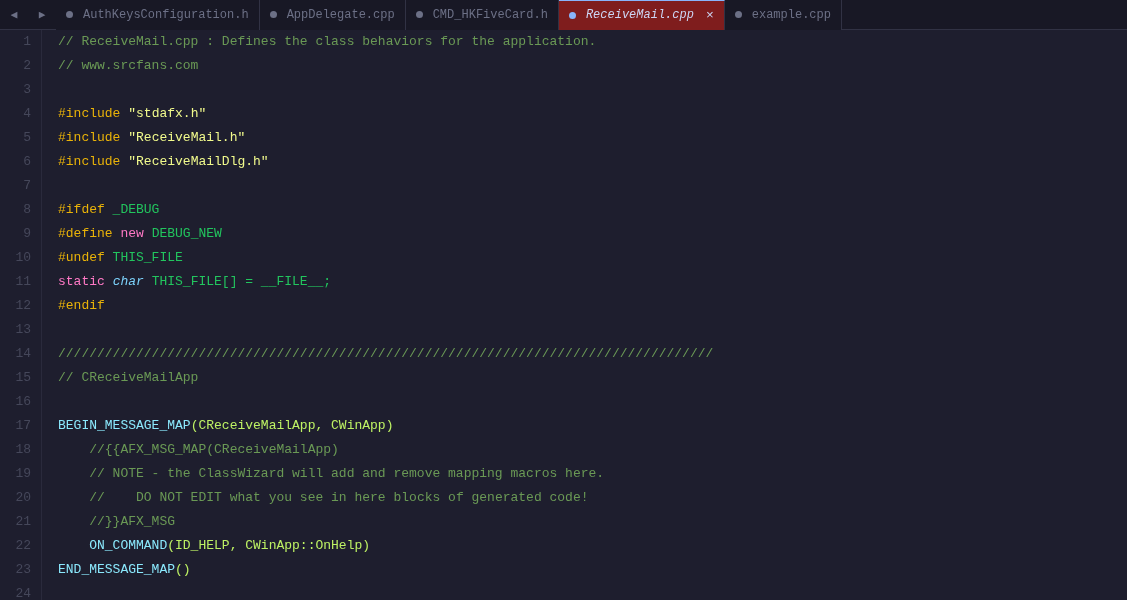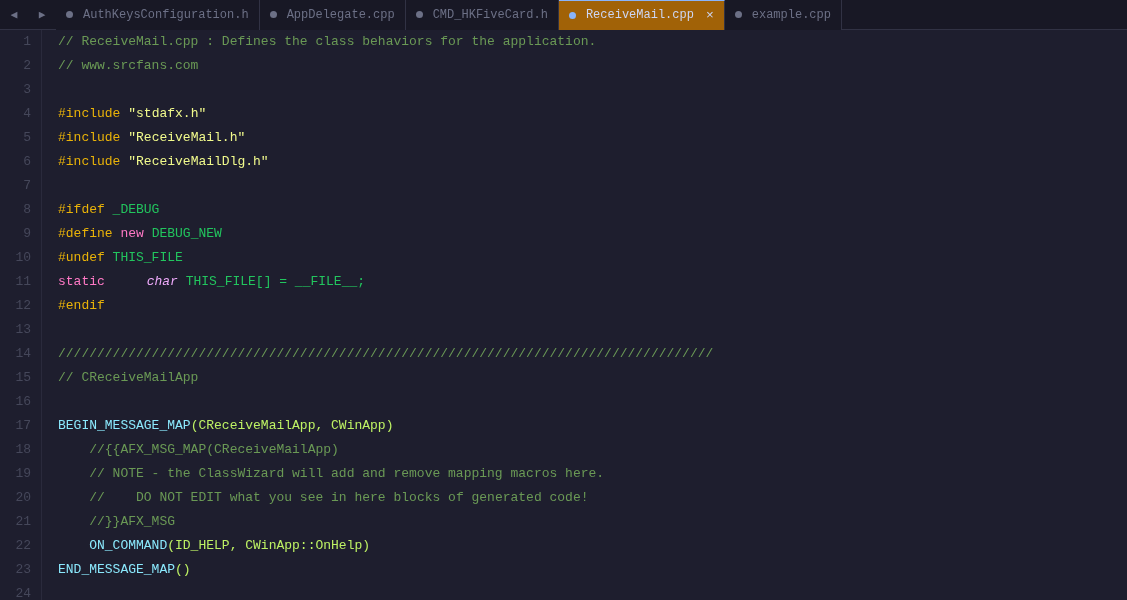--- a/index.html
+++ b/index.html
@@ -44,23 +44,24 @@
       color: #6c7086;
       border-right: 1px solid #313244;
       cursor: pointer;
       white-space: nowrap;
       background: #181825;
       gap: 10px;
       flex-shrink: 0;
     }
 
     .tab.active {
-      background: #a16207;
+      background: #7f1d1d;
       color: #cdd6f4;
       border-top: 1px solid #89b4fa;
+      font-style: italic;
     }
 
     .tab .dot {
       width: 7px;
       height: 7px;
       border-radius: 50%;
       background: #6c7086;
       display: inline-block;
       flex-shrink: 0;
     }
@@ -119,21 +120,21 @@
     .code-line {
       height: 24px;
       line-height: 24px;
       white-space: pre;
       display: block;
     }
 
     
     .c-comment { color: #6a9955; }
     .c-keyword { color: #ff79c6; }
-    .c-type { color: #f0abfc; font-style: italic; margin-left: 34px; }
+    .c-type { color: #7dd3fc; font-style: italic; }
     .c-func { color: #8be9fd; }
     .c-normal { color: #bef264; }
     .c-preprocessor { color: #eab308; }
     .c-include-file { color: #f1fa8c; }
     .c-cyan { color: #22c55e; }
   </style>
 </head>
 <body>
 
 <div class="tab-bar">

